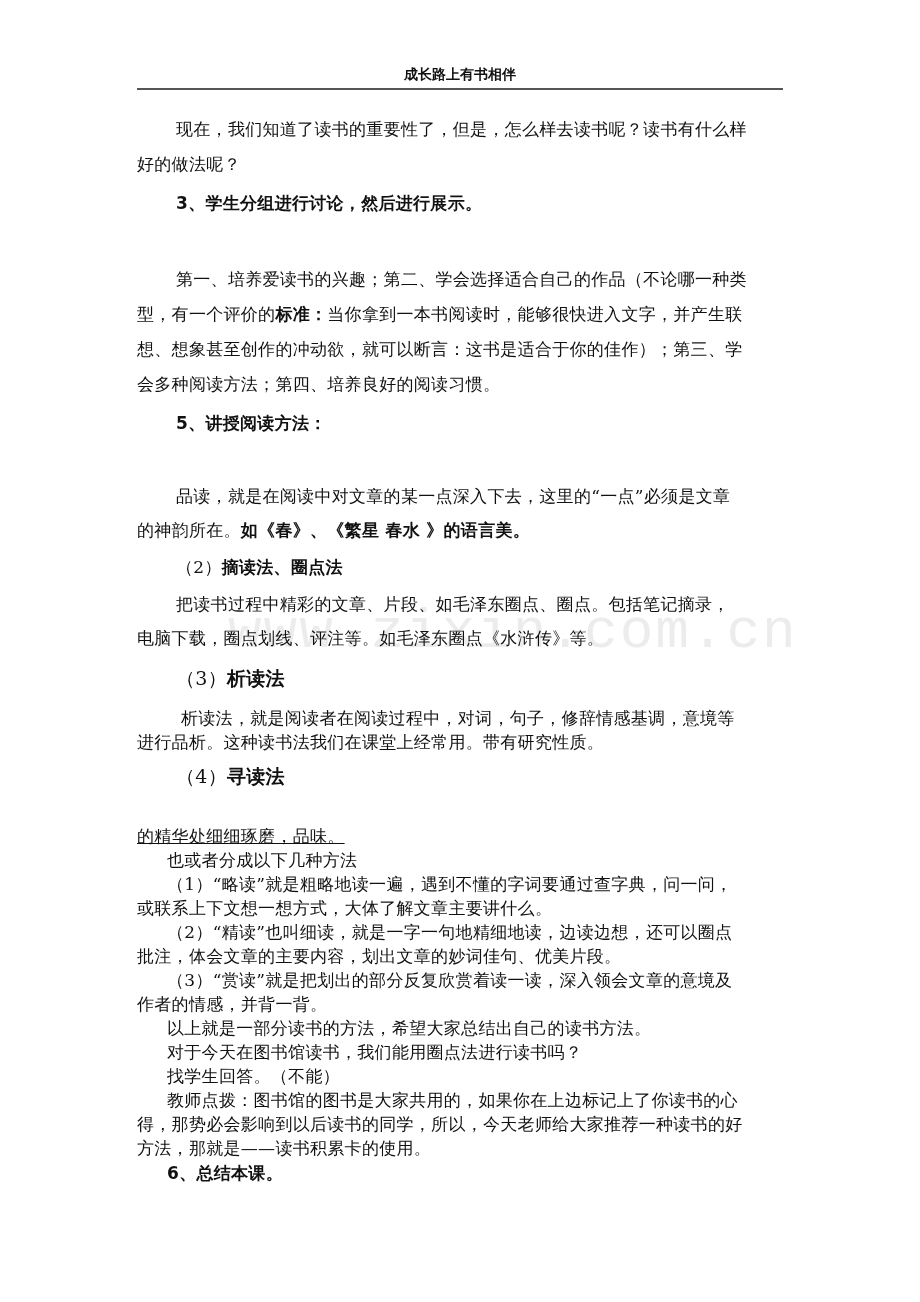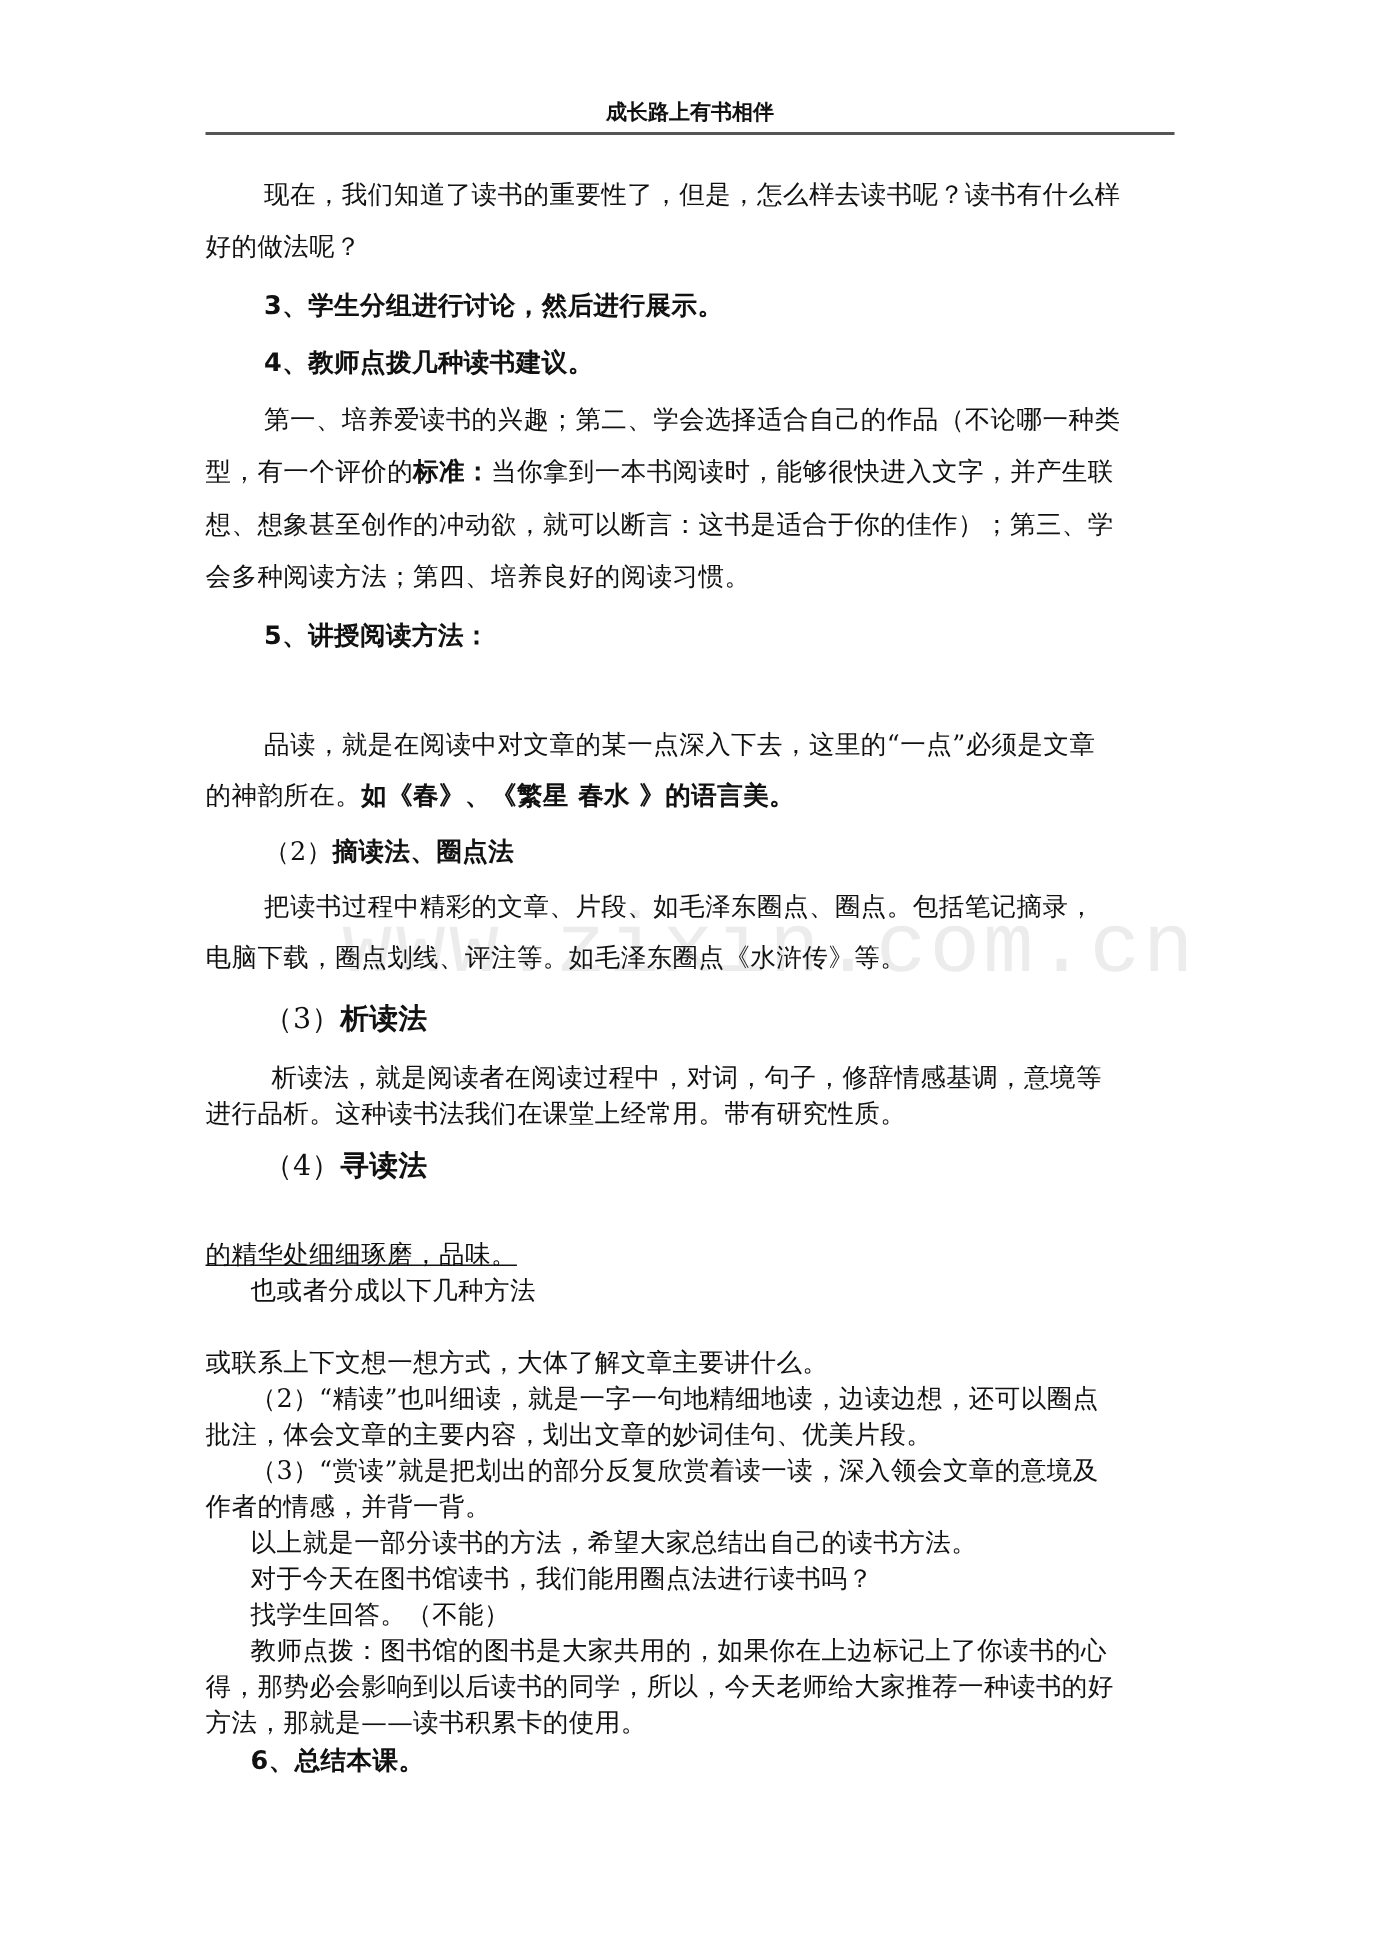--- a/index.html
+++ b/index.html
@@ -20,37 +20,37 @@
 
 <div class="page">
   <div class="header-title">成长路上有书相伴</div>
   <div class="header-rule"></div>
 
   <div class="watermark">www.zixin.com.cn</div>
 
   <div class="line" style="top:118px;left:176px;">现在，我们知道了读书的重要性了，但是，怎么样去读书呢？读书有什么样</div>
   <div class="line" style="top:153px;">好的做法呢？</div>
   <div class="line b" style="top:192px;left:176px;">3、学生分组进行讨论，然后进行展示。</div>
-  <div class="line b" style="top:230px;left:176px;">4、教师点拨几种读书建议。</div>
   <div class="line" style="top:268px;left:176px;">第一、培养爱读书的兴趣；第二、学会选择适合自己的作品（不论哪一种类</div>
   <div class="line" style="top:303px;"><span>型，有一个评价的</span><span class="b">标准：</span><span>当你拿到一本书阅读时，能够很快进入文字，并产生联</span></div>
   <div class="line" style="top:373px;">会多种阅读方法；第四、培养良好的阅读习惯。</div>
   <div class="line" style="top:338px;">想、想象甚至创作的冲动欲，就可以断言：这书是适合于你的佳作）；第三、学</div>
   <div class="line b" style="top:412px;left:176px;">5、讲授阅读方法：</div>
   <div class="line" style="top:485px;left:176px;">品读，就是在阅读中对文章的某一点深入下去，这里的“一点”必须是文章</div>
   <div class="line" style="top:519px;"><span>的神韵所在。</span><span class="b">如《春》、《繁星 春水 》的语言美。</span></div>
   <div class="line" style="top:556px;left:176px;"><span>（2）</span><span class="b">摘读法、圈点法</span></div>
   <div class="line" style="top:593px;left:176px;">把读书过程中精彩的文章、片段、如毛泽东圈点、圈点。包括笔记摘录，</div>
   <div class="line" style="top:627px;">电脑下载，圈点划线、评注等。如毛泽东圈点《水浒传》等。</div>
   <div class="line big" style="top:666px;left:176px;"><span>（3）</span><span class="b">析读法</span></div>
   <div class="line" style="top:707px;left:181px;">析读法，就是阅读者在阅读过程中，对词，句子，修辞情感基调，意境等</div>
   <div class="line" style="top:731px;">进行品析。这种读书法我们在课堂上经常用。带有研究性质。</div>
   <div class="line big" style="top:764px;left:176px;"><span>（4）</span><span class="b">寻读法</span></div>
   <div class="line" style="top:825px;text-decoration:underline;">的精华处细细琢磨，品味。</div>
   <div class="line" style="top:849px;left:167px;">也或者分成以下几种方法</div>
+  <div class="line" style="top:873px;left:167px;">（1）“略读”就是粗略地读一遍，遇到不懂的字词要通过查字典，问一问，</div>
   <div class="line" style="top:897px;">或联系上下文想一想方式，大体了解文章主要讲什么。</div>
   <div class="line" style="top:921px;left:167px;">（2）“精读”也叫细读，就是一字一句地精细地读，边读边想，还可以圈点</div>
   <div class="line" style="top:945px;">批注，体会文章的主要内容，划出文章的妙词佳句、优美片段。</div>
   <div class="line" style="top:969px;left:167px;">（3）“赏读”就是把划出的部分反复欣赏着读一读，深入领会文章的意境及</div>
   <div class="line" style="top:993px;">作者的情感，并背一背。</div>
   <div class="line" style="top:1017px;left:167px;">以上就是一部分读书的方法，希望大家总结出自己的读书方法。</div>
   <div class="line" style="top:1041px;left:167px;">对于今天在图书馆读书，我们能用圈点法进行读书吗？</div>
   <div class="line" style="top:1065px;left:167px;">找学生回答。（不能）</div>
   <div class="line" style="top:1089px;left:167px;">教师点拨：图书馆的图书是大家共用的，如果你在上边标记上了你读书的心</div>
   <div class="line" style="top:1113px;">得，那势必会影响到以后读书的同学，所以，今天老师给大家推荐一种读书的好</div>

